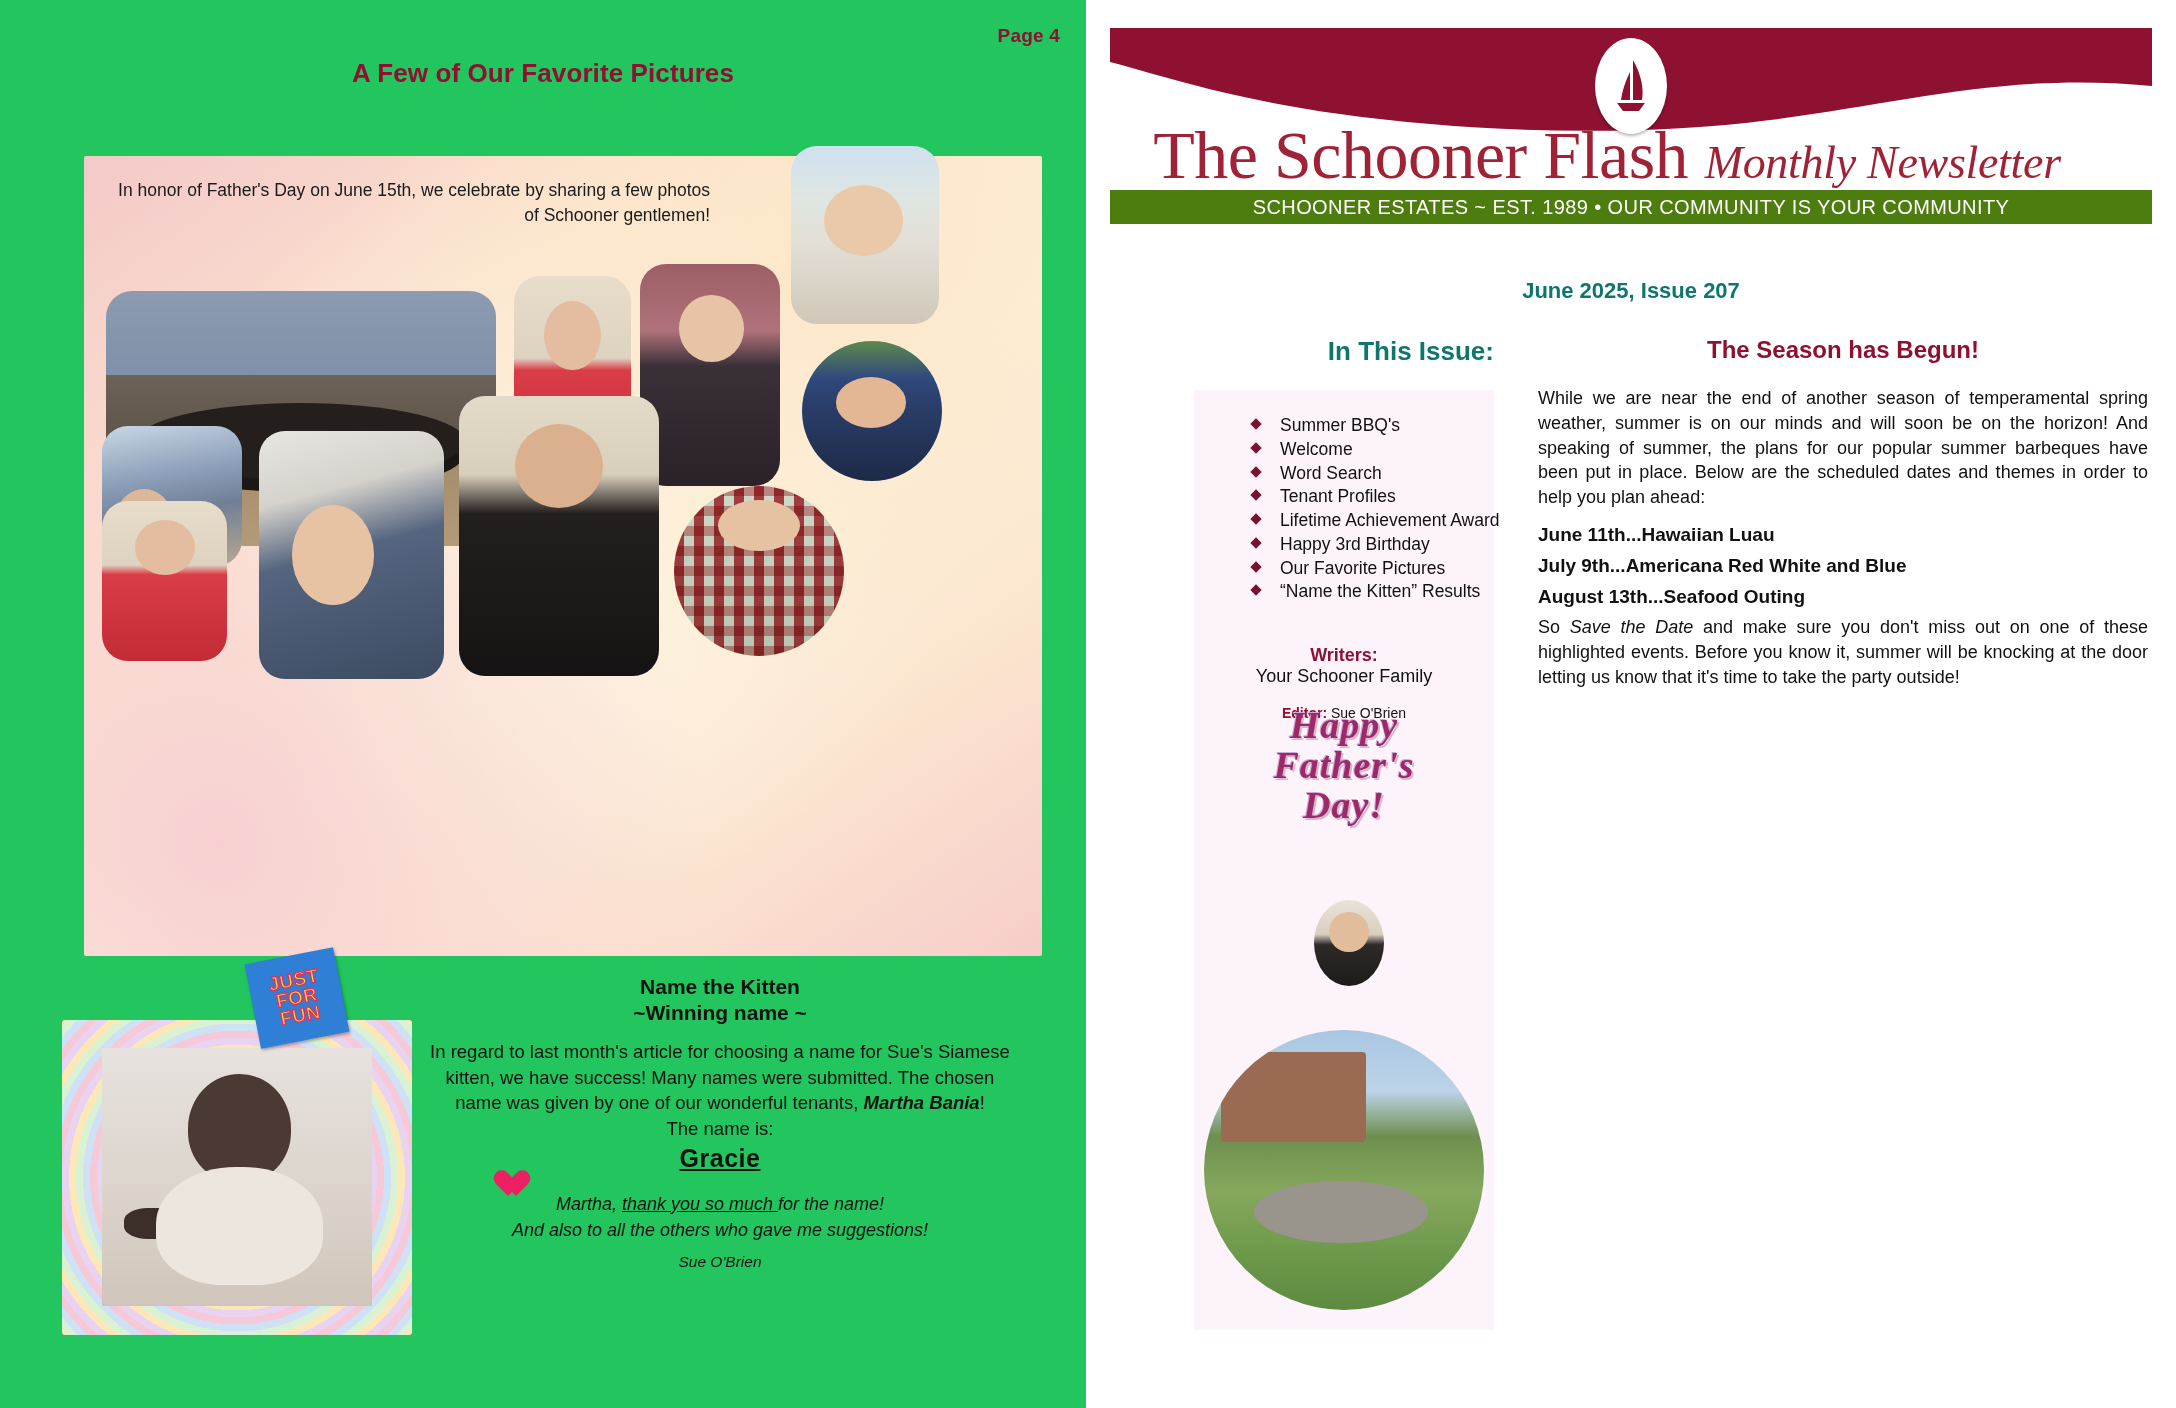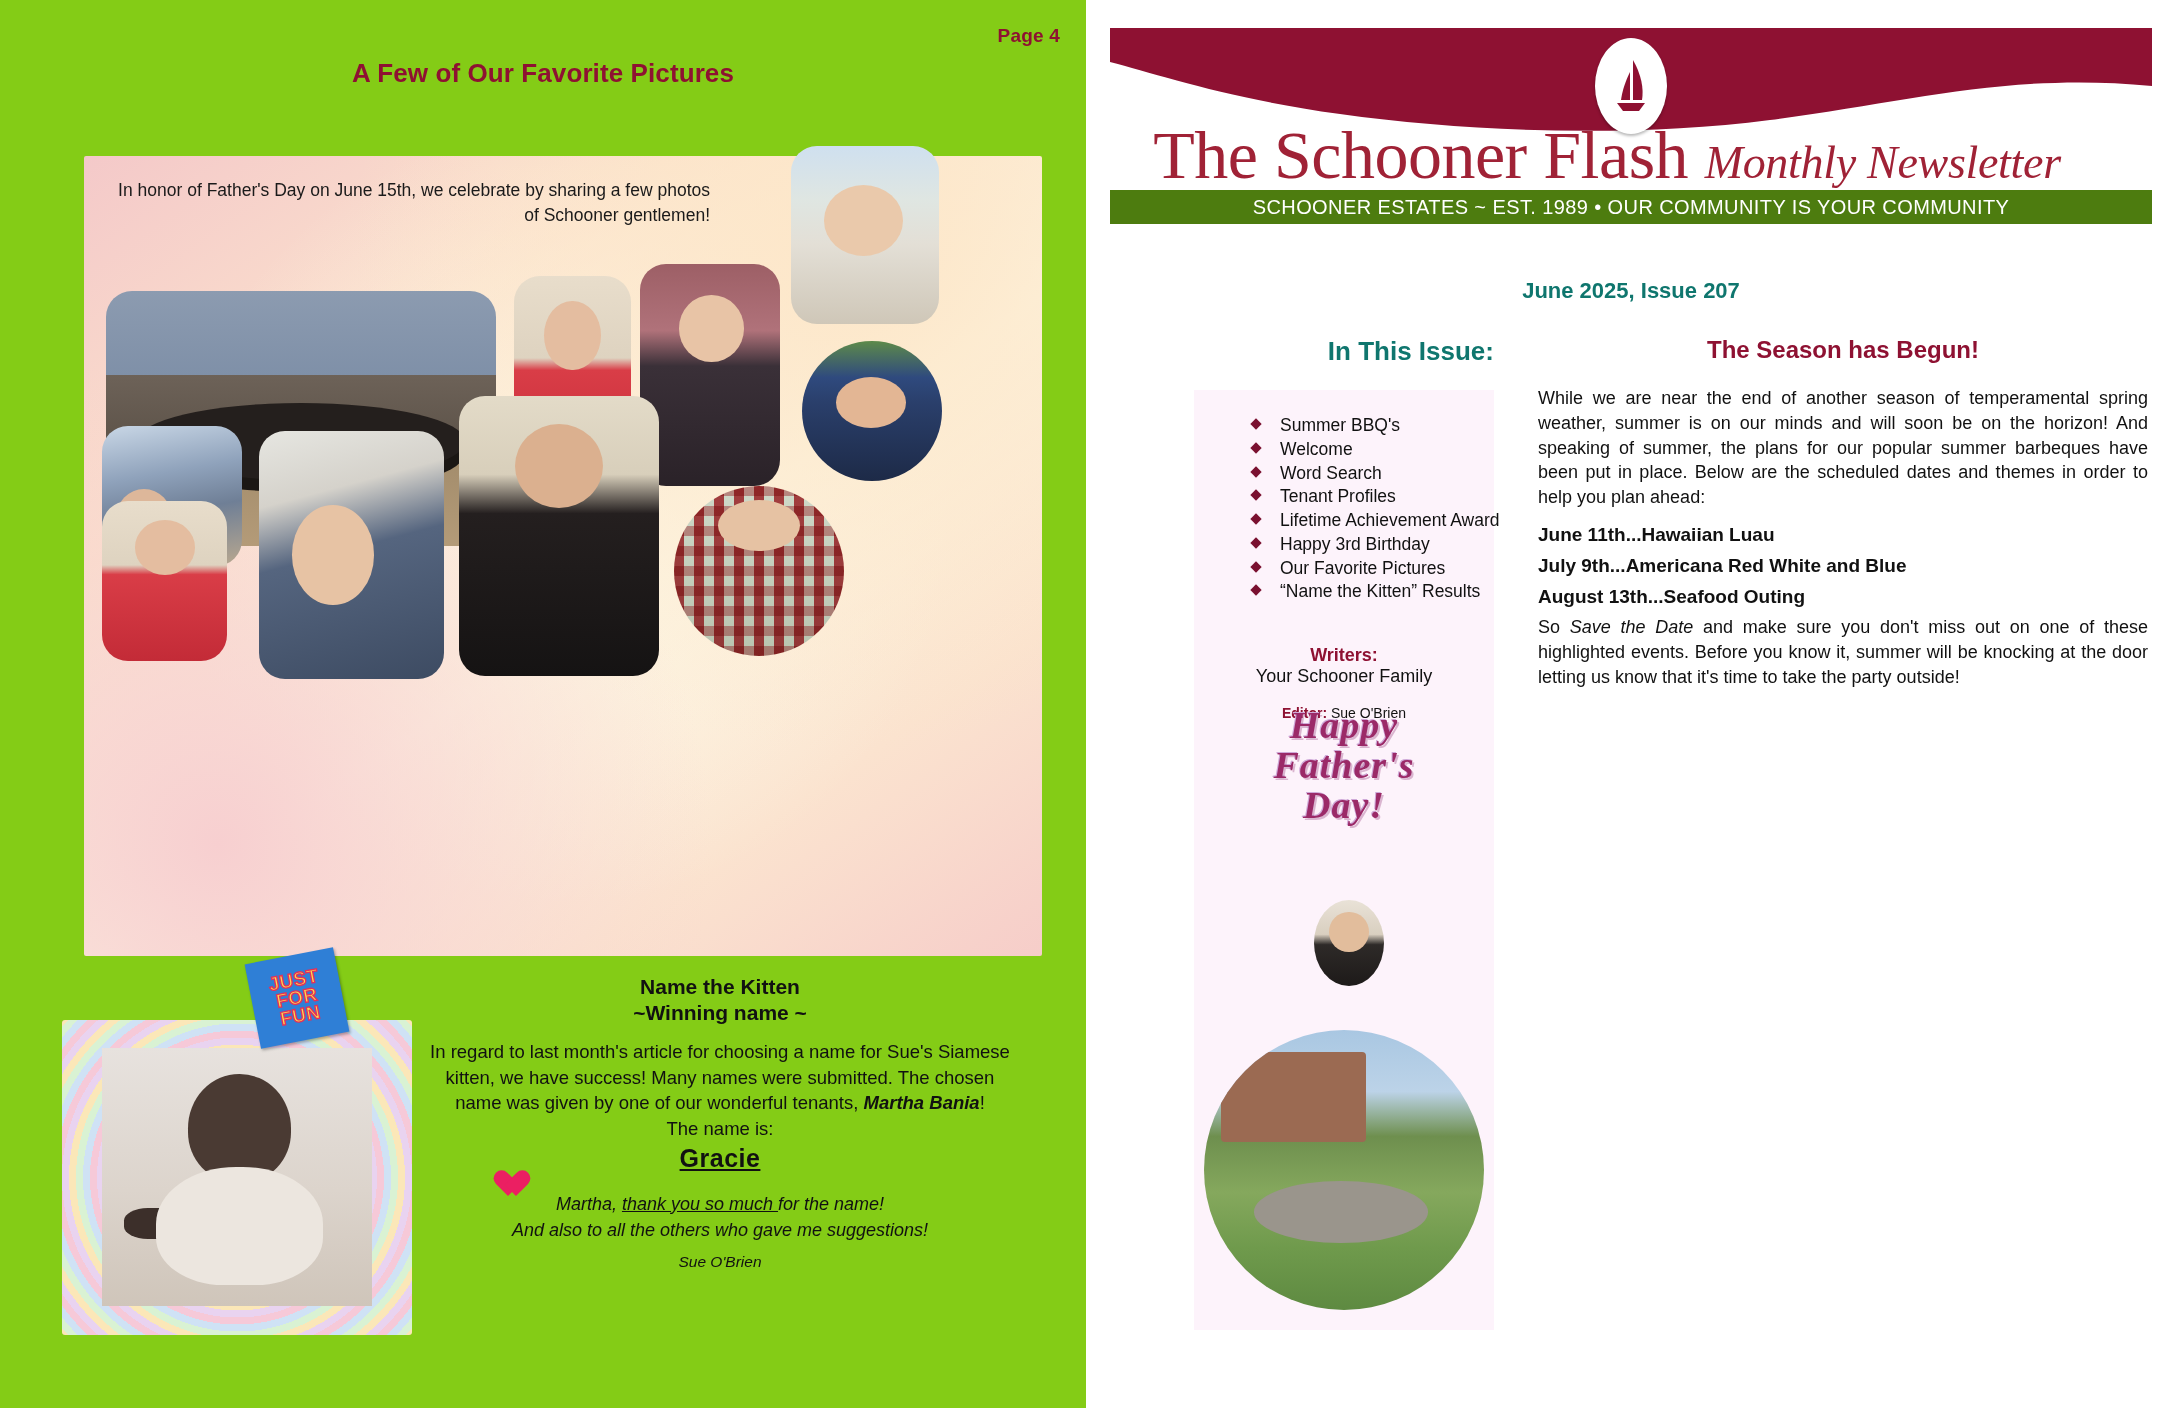--- a/index.html
+++ b/index.html
@@ -5,21 +5,21 @@
   html,body{margin:0;padding:0;}
   body{
     width:2176px;height:1408px;
     background:#ffffff;
     font-family:"Liberation Sans",sans-serif;
     overflow:hidden;
     position:relative;
   }
 
   
-  .left-page{position:absolute;left:0;top:0;width:1086px;height:1408px;background:#84cc16;}
+  .left-page{position:absolute;left:0;top:0;width:1086px;height:1408px;background:#22c55e;}
   .page-num{
     position:absolute;left:940px;top:25px;width:120px;text-align:right;
     font-size:19px;font-weight:bold;color:#8e1132;
     font-family:"Liberation Sans",sans-serif;letter-spacing:.2px;
   }
   .left-title{
     position:absolute;left:0;top:58px;width:1086px;text-align:center;
     font-size:26px;font-weight:bold;color:#8e1132;
     font-family:"Liberation Sans",sans-serif;letter-spacing:.1px;
   }

